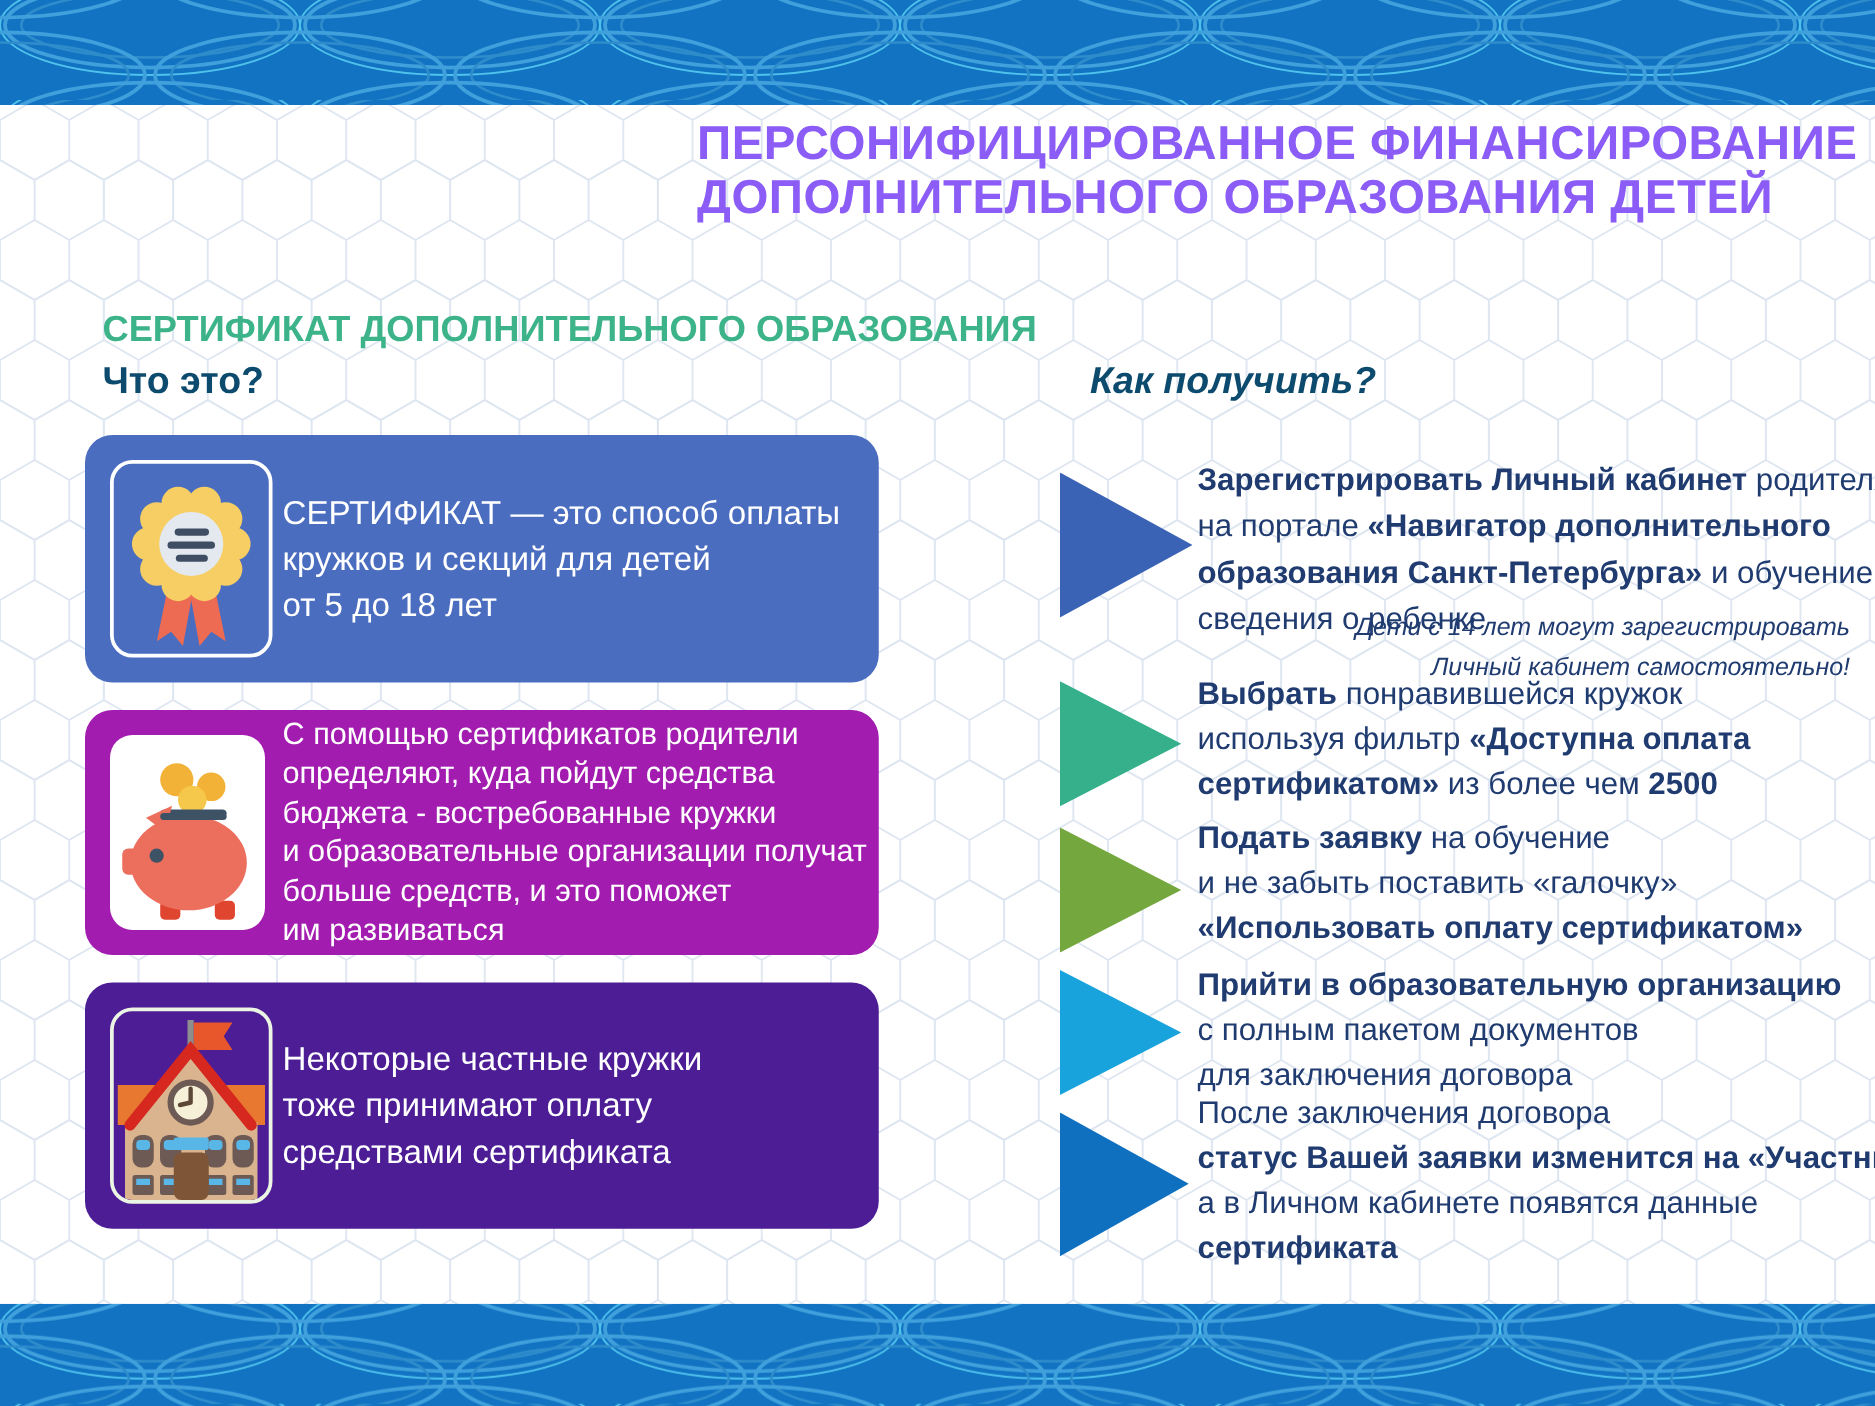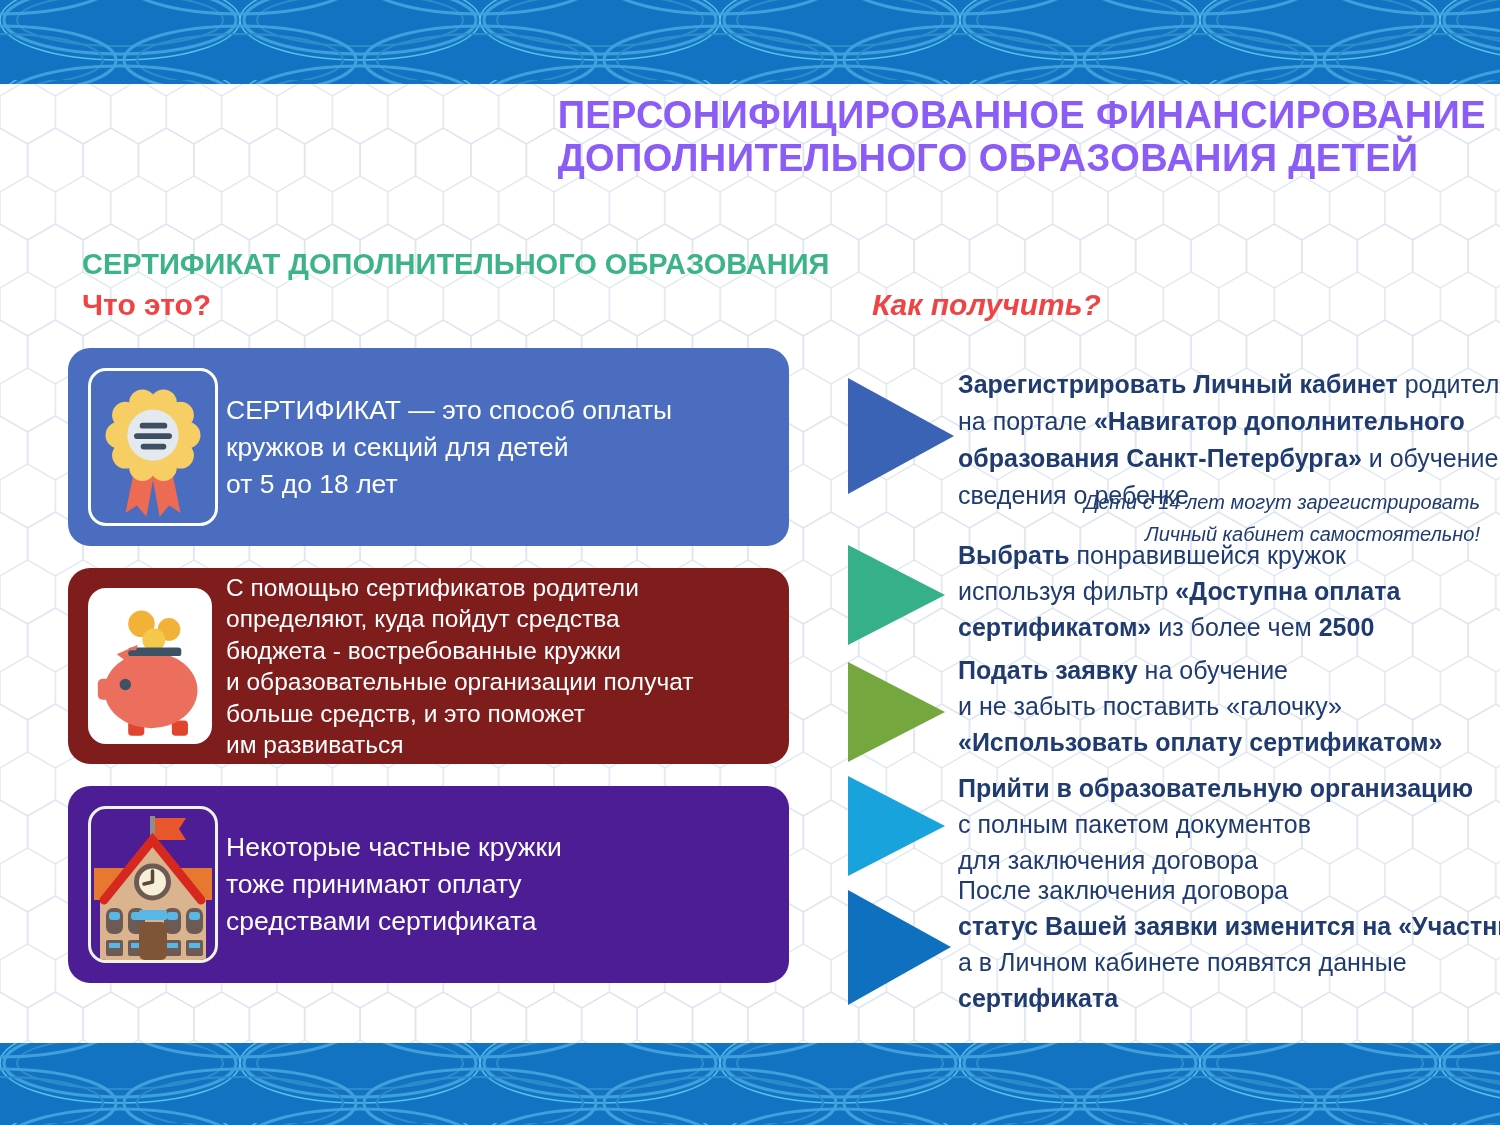--- a/index.html
+++ b/index.html
@@ -5,25 +5,25 @@
   html,body{margin:0;padding:0;background:#fff;}
   .page{position:relative;width:1500px;height:1125px;background:#fff;overflow:hidden;
         font-family:"Liberation Sans",sans-serif;}
   .hexbg{position:absolute;left:0;top:80px;}
   .band{position:absolute;left:0;display:block;}
   .band-top{top:0;}
   .band-bottom{top:1043px;}
   .title{position:absolute;top:94px;right:14px;font-weight:bold;
          font-size:38px;line-height:43px;color:#8b5cf6;letter-spacing:.4px;}
   .subtitle{position:absolute;left:82px;top:212px;font-weight:bold;font-size:29px;color:#3CB389;margin-top:36px;}
-  .col-heading{position:absolute;font-weight:bold;font-size:30px;color:#ef4444;}
+  .col-heading{position:absolute;font-weight:bold;font-size:30px;color:#0c4a6e;}
   .what-heading{left:82px;top:288px;}
   .how-heading{left:872px;top:288px;font-style:italic;}
 
-  .card{position:absolute;left:68px;width:721px;border-radius:22px;color:#fff;}
+  .card{position:absolute;left:68px;width:635px;border-radius:22px;color:#fff;}
   .card1{top:348px;height:198px;}
   .card2{top:568px;height:196px;}
   .card3{top:786px;height:197px;}
   .icon-box{position:absolute;left:20px;top:20px;bottom:20px;width:124px;border-radius:18px;
             overflow:hidden;display:flex;align-items:center;justify-content:center;}
   .icon-outline{border:3px solid #fff;}
   .icon-white{background:#fff;}
   .icon-green{border:3px solid #ECF4E3;}
   .card-text{position:absolute;left:158px;top:0;bottom:0;right:4px;display:flex;
              flex-direction:column;justify-content:center;}
@@ -124,21 +124,21 @@
         </g>
       </svg>
     </div>
     <div class="card-text">
       <div>СЕРТИФИКАТ — это способ оплаты</div>
       <div>кружков и секций для детей</div>
       <div>от 5 до 18 лет</div>
     </div>
   </div>
 
-  <div class="card card2" style="background-color: #7f1d1d;">
+  <div class="card card2" style="background-color: #a21caf;">
     <div class="icon-box icon-white">
       <svg viewBox="0 0 118 150" width="112" height="143">
         <circle cx="50" cy="30" r="14" fill="#F2B237"></circle>
         <circle cx="79" cy="36" r="12" fill="#F2B237"></circle>
         <circle cx="63" cy="47" r="12" fill="#F5C74B"></circle>
         <rect x="36" y="55" width="56" height="7" rx="3.5" fill="#3E5266"></rect>
         <rect x="36" y="132" width="17" height="16" rx="4" fill="#E0452F"></rect>
         <rect x="82" y="132" width="17" height="16" rx="4" fill="#E0452F"></rect>
         <polygon points="24,62 46,52 40,74" fill="#EC6E5C"></polygon>
         <rect x="4" y="88" width="16" height="22" rx="5" fill="#EC6E5C"></rect>

